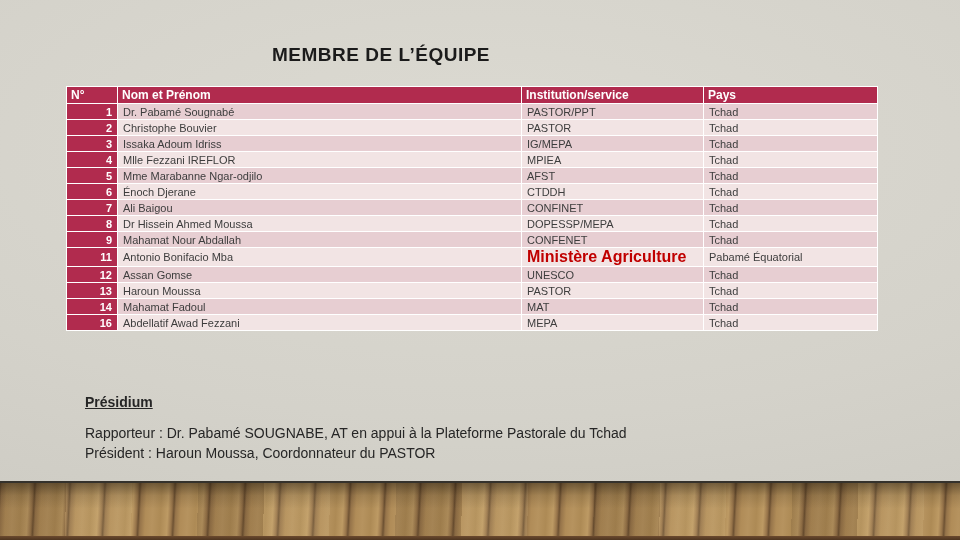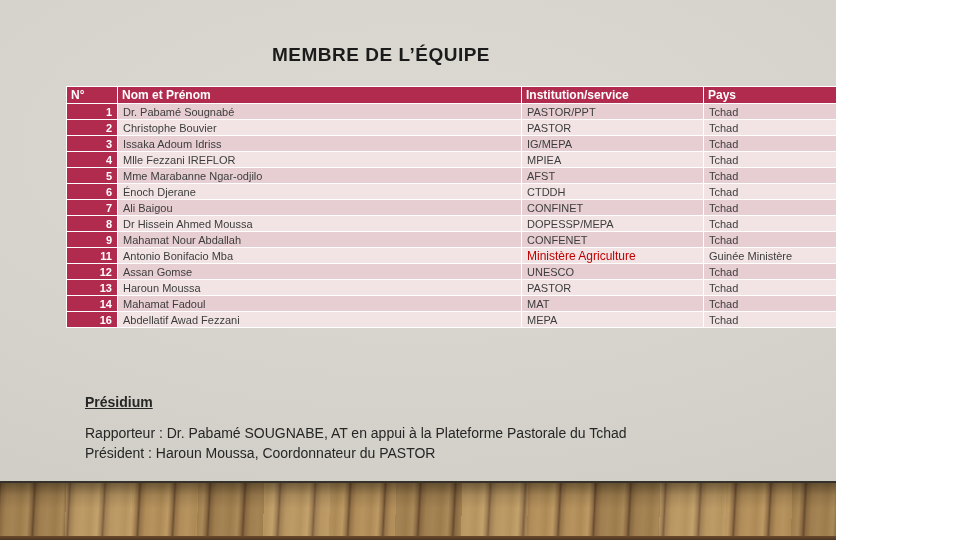--- a/index.html
+++ b/index.html
@@ -1,20 +1,20 @@
 <!DOCTYPE html>
 <html style="--header-red: #b12b4e; --row-dark-pink: #e7ced2; --row-light-pink: #f2e4e4; --highlight-red: #c00000; --background: #d4d2ca;"><head>
 <meta charset="utf-8">
 <style>
   html, body { margin: 0; padding: 0; }
   body { font-family: "Liberation Sans", sans-serif; }
 
   .slide {
     position: relative;
-    width: 836px;
+    width: 960px;
     height: 540px;
     overflow: hidden;
     background: radial-gradient(ellipse 120% 90% at 50% 28%, #dcdad2 0%, #d4d2ca 55%, #cbc9c1 100%);
   }
 
   .slide-title {
     position: absolute;
     top: 44px;
     left: 66px;
     width: 630px;
@@ -57,22 +57,22 @@
     text-align: right;
     padding: 0 5px 0 2px;
   }
   .members-table tbody td.name,
   .members-table tbody td.inst,
   .members-table tbody td.pays { padding: 0 0 0 5px; text-align: left; }
   .members-table tbody tr:nth-child(odd)  td:not(.num) { background: var(--row-dark-pink, #e7ced2); }
   .members-table tbody tr:nth-child(even) td:not(.num) { background: var(--row-light-pink, #f2e4e4); }
   .members-table tbody td.hl {
     color: var(--highlight-red, #c00000);
-    font-weight: normal;
-    font-size: 12px;
+    font-weight: bold;
+    font-size: 16px;
   }
 
   .presidium {
     position: absolute;
     left: 85px;
     top: 392px;
     font-size: 14px;
     line-height: 20px;
     color: #262626;
   }
@@ -183,21 +183,21 @@
         <tr>
           <td class="num">9</td>
           <td class="name">Mahamat Nour Abdallah</td>
           <td class="inst">CONFENET</td>
           <td class="pays">Tchad</td>
         </tr>
         <tr>
           <td class="num">11</td>
           <td class="name">Antonio Bonifacio Mba</td>
           <td class="inst hl">Ministère Agriculture</td>
-          <td class="pays">Guinée Ministère</td>
+          <td class="pays">Pabamé Équatorial</td>
         </tr>
         <tr>
           <td class="num">12</td>
           <td class="name">Assan Gomse</td>
           <td class="inst">UNESCO</td>
           <td class="pays">Tchad</td>
         </tr>
         <tr>
           <td class="num">13</td>
           <td class="name">Haroun Moussa</td>

